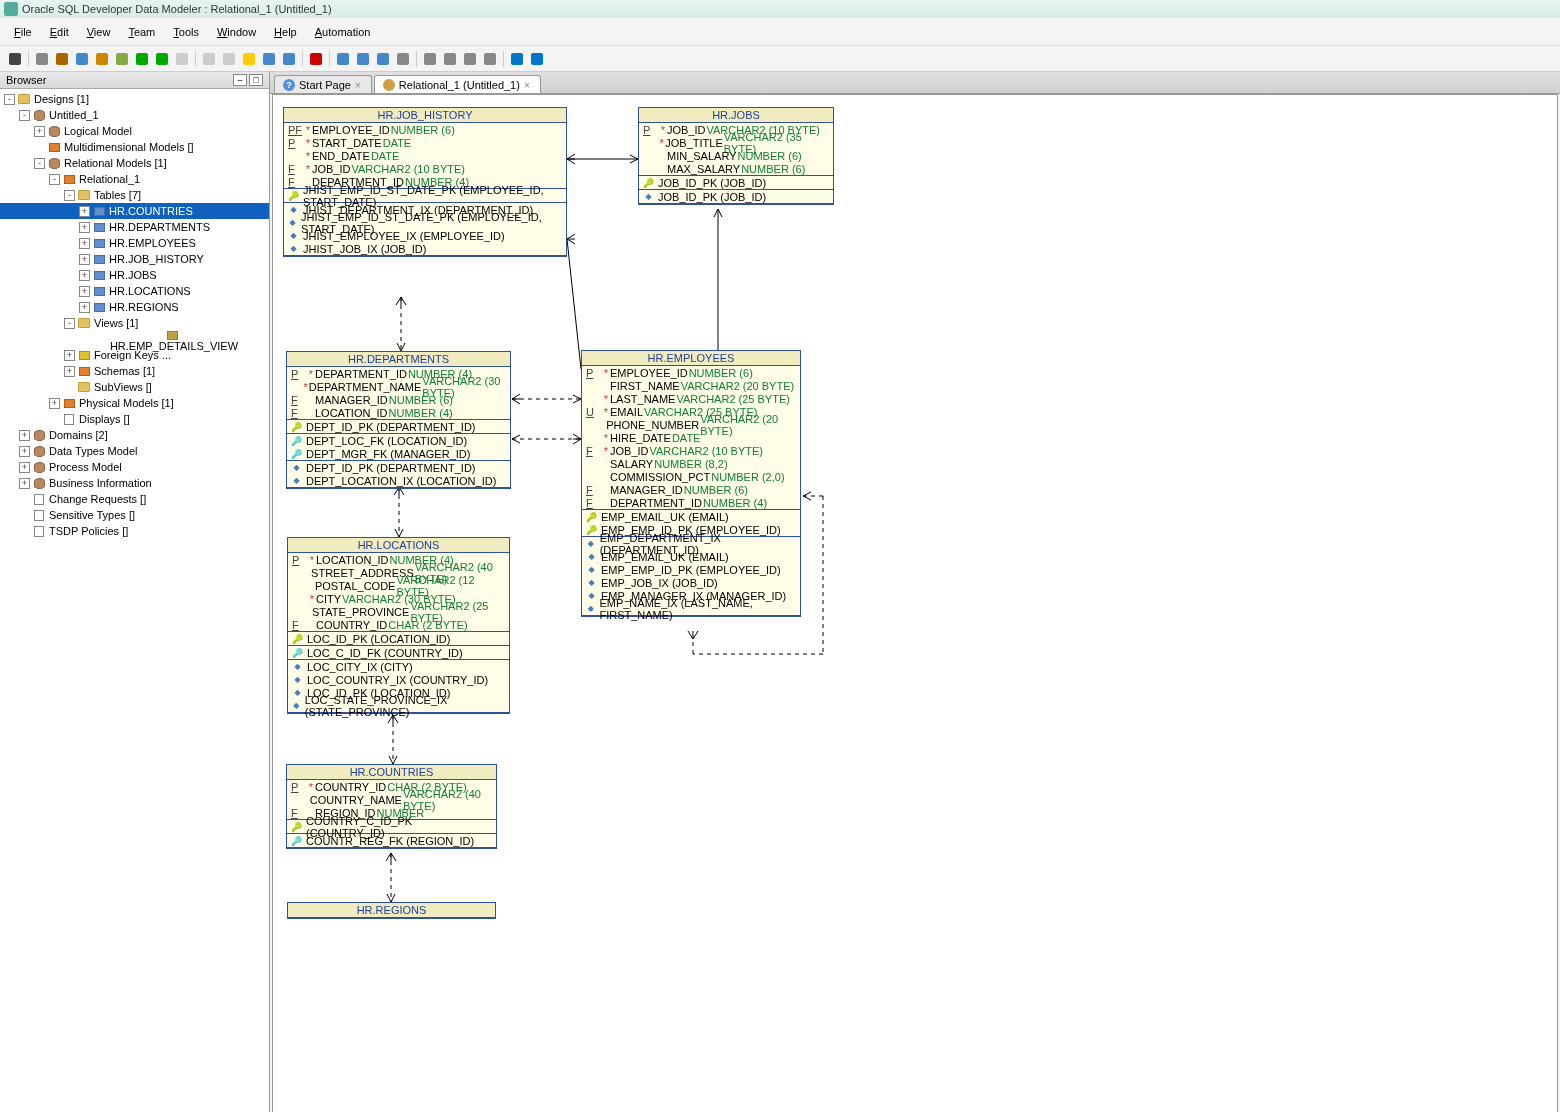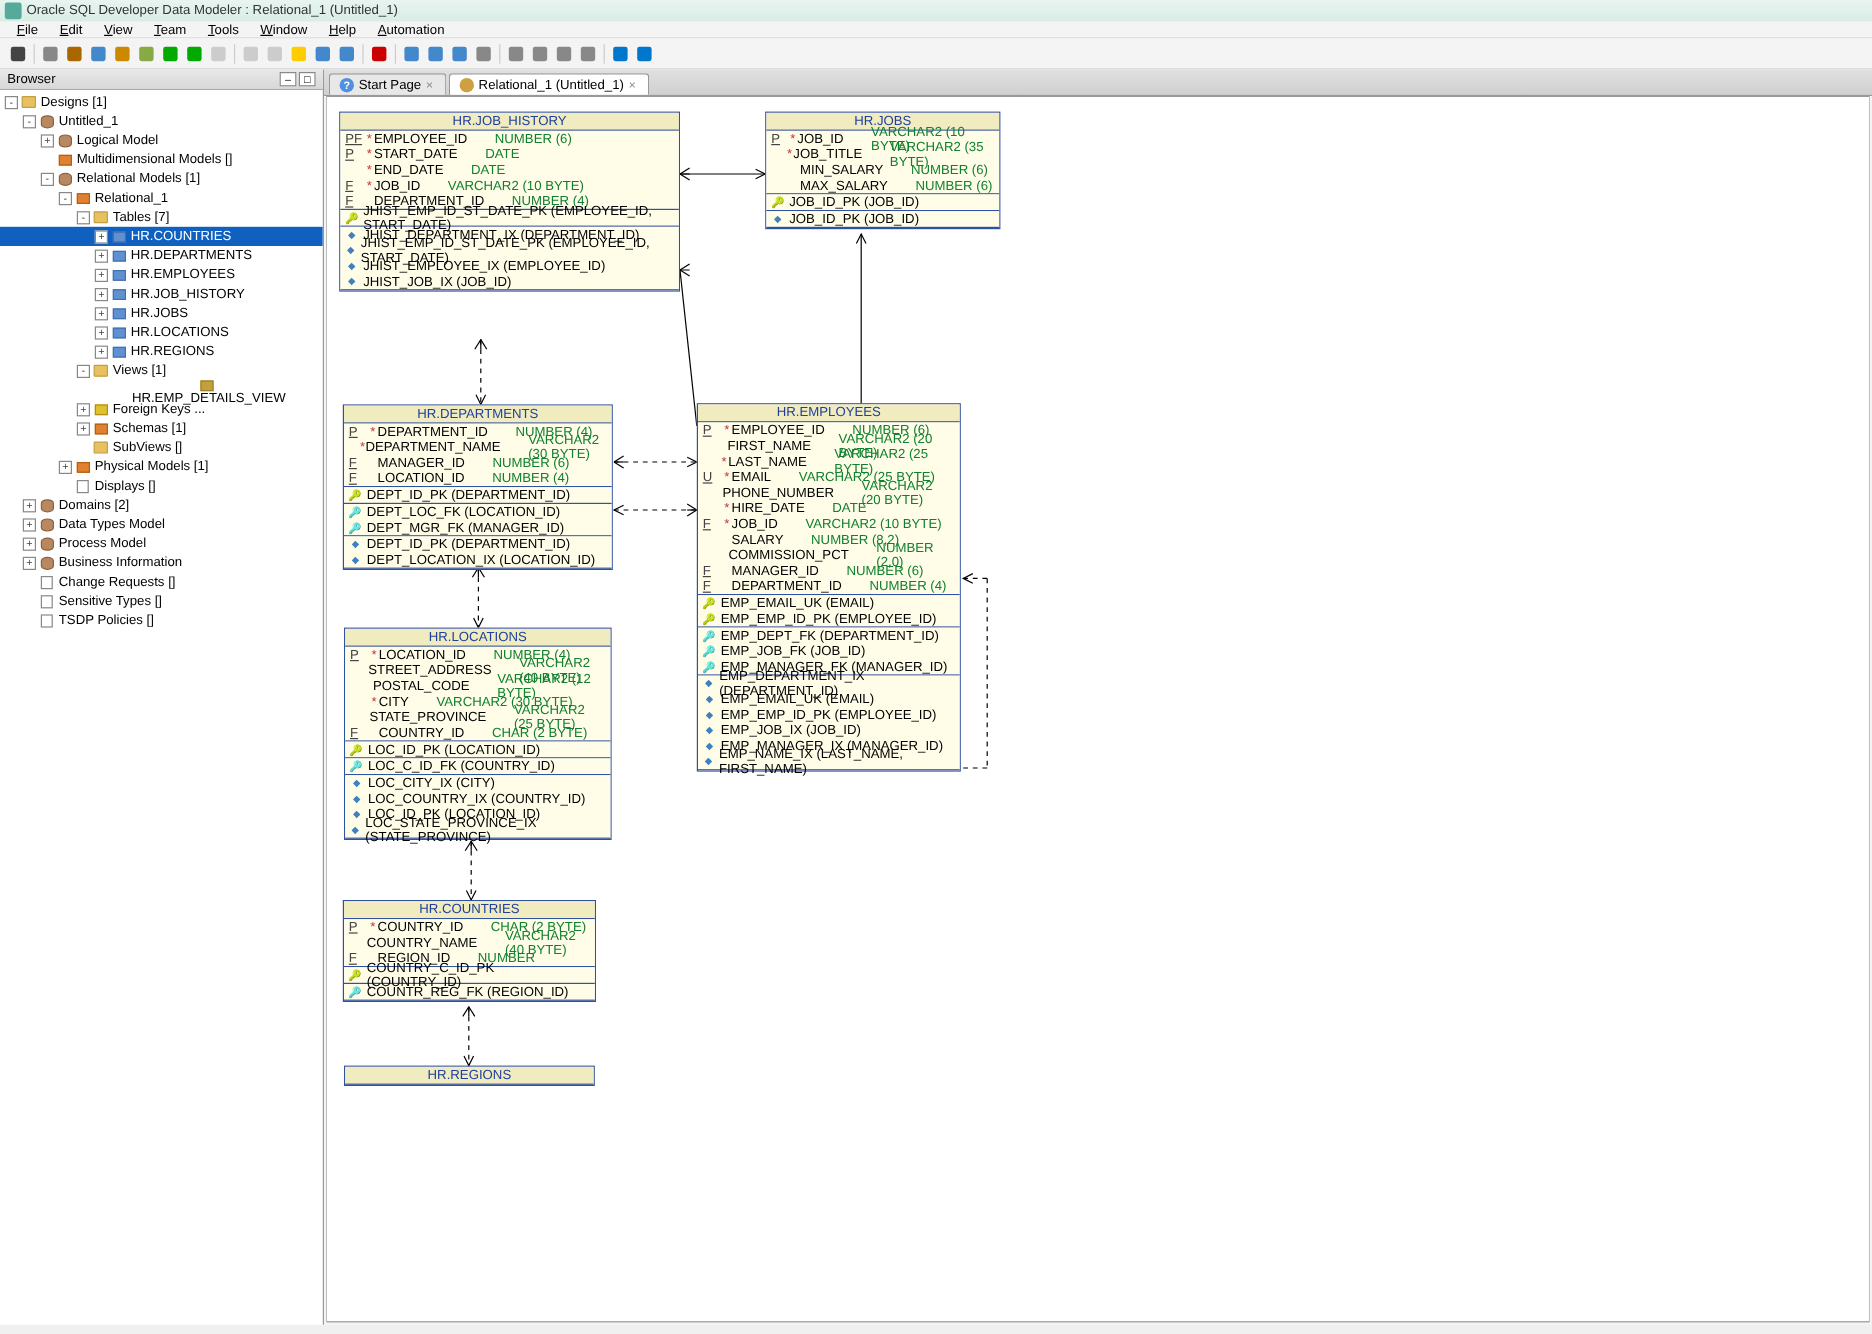--- a/index.html
+++ b/index.html
@@ -1,21 +1,21 @@
 <!DOCTYPE html>
 <html><head>
 <meta charset="utf-8">
 <style>
 * { margin: 0; padding: 0; box-sizing: border-box; font-family: "Tahoma", sans-serif; font-size: 11px; }
 body { background: #f0f0f0; overflow: hidden; width: 1560px; height: 1112px; }
 
 .title-bar { background: linear-gradient(#e8f4f0, #d8ede5); height: 18px; display: flex; align-items: center; padding-left: 4px; color: #333; }
 .title-bar .app-icon { width: 14px; height: 14px; background: #5a9; border-radius: 2px; margin-right: 4px; }
 
-.menu-bar { background: #f4f4f4; border-bottom: 1px solid #ddd; height: 14px; display: flex; align-items: center; padding: 0 6px; gap: 2px; }
+.menu-bar { background: #f4f4f4; border-bottom: 1px solid #ddd; height: 28px; display: flex; align-items: center; padding: 0 6px; gap: 2px; }
 .menu-item { padding: 2px 8px; cursor: default; }
 
 .toolbar { background: #f4f4f4; border-bottom: 1px solid #ccc; height: 26px; display: flex; align-items: center; padding: 0 6px; gap: 2px; }
 .tb-btn { width: 18px; height: 18px; display:flex; align-items:center; justify-content:center; border-radius:2px; }
 .tb-sep { width:1px; height:16px; background:#ccc; margin:0 2px; }
 
 .main { display: flex; height: calc(100% - 66px); }
 .browser { width: 270px; background: #fff; border-right: 1px solid #999; display:flex; flex-direction:column; }
 .browser-header { background: linear-gradient(#e8e8e8,#d8d8d8); padding: 2px 6px; border-bottom:1px solid #aaa; display:flex; align-items:center; justify-content:space-between; }
 .browser-header .title { font-weight: normal; }
@@ -46,21 +46,21 @@
 .tab-ic.r { background:#d0a040; }
 
 .canvas { flex:1; background:#fff; position:relative; overflow:auto; border:1px solid #999; margin:0 2px 2px 2px; }
 
 .entity { position:absolute; border:1px solid #3050a0; background:#fff; font-size:10px; }
 .entity-title { background:#f0ecc0; color:#2040a0; text-align:center; padding:1px 0; border-bottom:1px solid #3050a0; font-weight:normal; }
 .entity-section { border-bottom:1px solid #3050a0; background:#fffde8; }
 .entity-row { display:flex; align-items:center; padding:0 4px; height:13px; }
 .entity-row .flag { width:16px; color:#444;text-decoration:underline; }
 .entity-row .star { color:#c04040; width:8px; text-align:center; }
-.entity-row .cname { flex:0 0 auto; padding-right:23px; }
+.entity-row .cname { flex:0 0 auto; padding-right:1px; }
 .entity-row .ctype { color:#108030; }
 .entity-key { display:flex; align-items:center; padding:0 4px; height:13px; gap:4px; }
 .entity-key .kic { width:11px; height:11px; display:flex; align-items:center; justify-content:center; }
 .kic.pk::before { content:"🔑"; font-size:9px; filter: hue-rotate(20deg); }
 .kic.fk::before { content:"🔑"; font-size:9px; filter: hue-rotate(120deg) saturate(0.6); }
 .kic.idx::before { content:"◆"; font-size:8px; color:#4080c0; }
 
 svg.connectors { position:absolute; top:0; left:0; pointer-events:none; }
 </style>
 </head>
@@ -694,34 +694,20 @@
               <span class="kic pk"></span>
               <span>EMP_EMAIL_UK (EMAIL)</span>
             </div>
             <div class="entity-key">
               <span class="kic pk"></span>
               <span>EMP_EMP_ID_PK (EMPLOYEE_ID)</span>
             </div>
           </div>
           <div class="entity-section">
             <div class="entity-key">
-              <span class="kic fk"></span>
-              <span>EMP_DEPT_FK (DEPARTMENT_ID)</span>
-            </div>
-            <div class="entity-key">
-              <span class="kic fk"></span>
-              <span>EMP_JOB_FK (JOB_ID)</span>
-            </div>
-            <div class="entity-key">
-              <span class="kic fk"></span>
-              <span>EMP_MANAGER_FK (MANAGER_ID)</span>
-            </div>
-          </div>
-          <div class="entity-section">
-            <div class="entity-key">
               <span class="kic idx"></span>
               <span>EMP_DEPARTMENT_IX (DEPARTMENT_ID)</span>
             </div>
             <div class="entity-key">
               <span class="kic idx"></span>
               <span>EMP_EMAIL_UK (EMAIL)</span>
             </div>
             <div class="entity-key">
               <span class="kic idx"></span>
               <span>EMP_EMP_ID_PK (EMPLOYEE_ID)</span>

